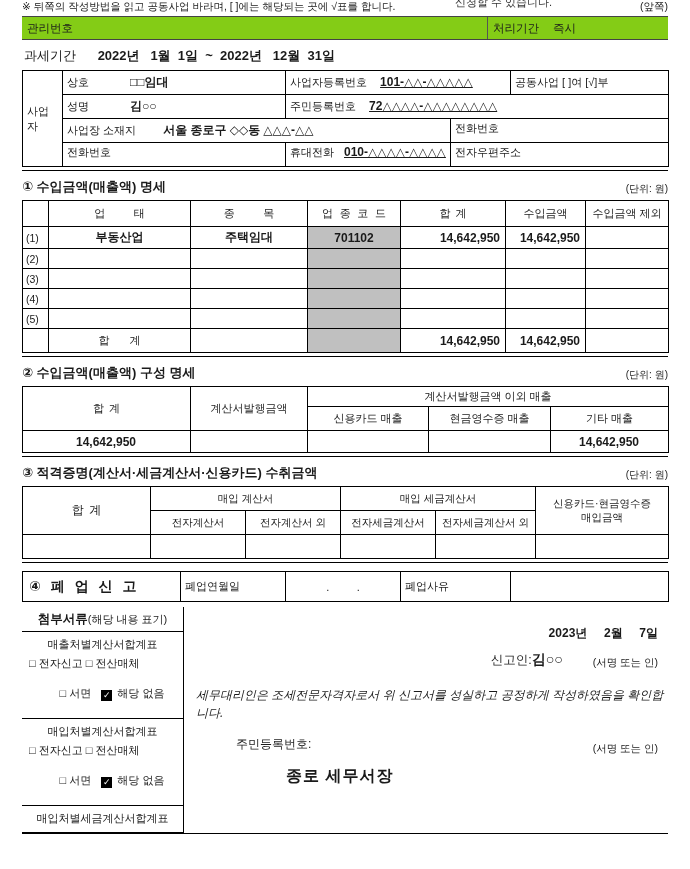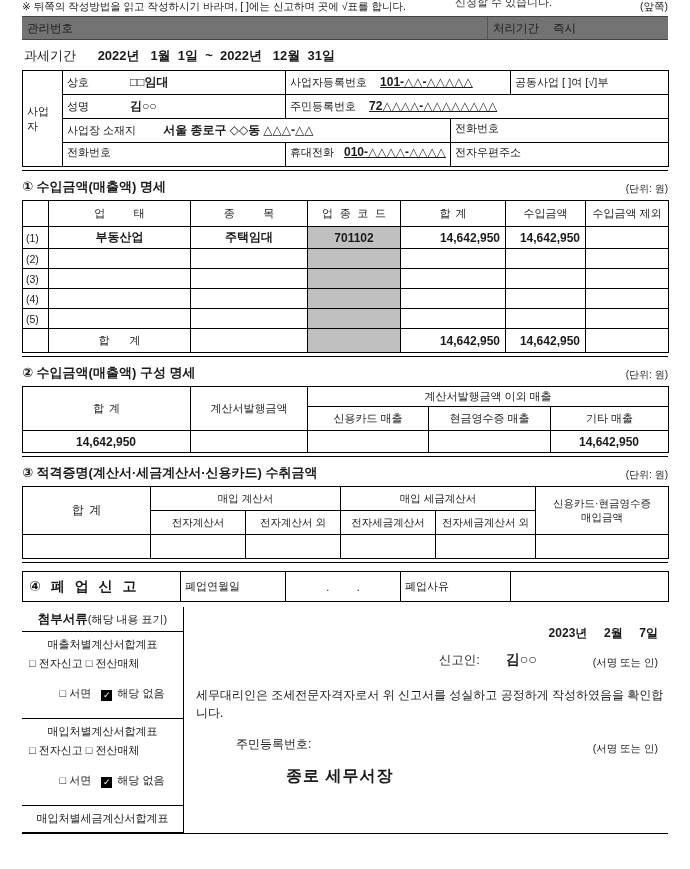--- a/index.html
+++ b/index.html
@@ -14,21 +14,21 @@
     position: absolute; left: 455px; top: -5px;
     font-size: 11px; color: #333; white-space: nowrap;
   }
   .title {
     text-align: center; font-size: 24px; font-weight: bold;
     letter-spacing: 7px; margin: 11px 0 3px 0; color: #000;
   }
   .instr-row { display: flex; justify-content: space-between; align-items: flex-end;
     font-size: 10.5px; margin-bottom: 2px; }
   .meta-bar {
-    display: flex; height: 24px; background: #737373;
+    display: flex; height: 24px; background: #84cc16;
     border-top: 1px solid #444; border-bottom: 1px solid #444;
     font-size: 11.5px;
   }
   .meta-bar .cell { padding: 4px 5px; }
   .meta-bar .left { width: 466px; border-right: 1px solid #555; }
   .meta-bar .right { flex: 1; display: flex; gap: 14px; }
   .taxline { margin: 7px 0 5px 2px; font-size: 13px; }
   .taxline .lbl { margin-right: 18px; }
   .taxline .val { font-weight: bold; white-space: pre; }
 
@@ -77,39 +77,39 @@
   .attach .gname { text-align: center; padding: 3px 0 2px 0; }
   .attach .gline { padding: 2px 0 1px 7px; white-space: pre-wrap; }
   .chkbox { display: inline-block; width: 11px; height: 11px; background: #000;
     color: #fff; font-size: 9px; line-height: 11px; text-align: center;
     font-weight: bold; vertical-align: -1px; margin: 0 2px 0 10px; }
   .decl { flex: 1; padding: 8px 4px 6px 12px; font-size: 12px; }
   .decl .p1 { line-height: 1.55; }
   .decl .p1 b { font-size: 12.5px; }
   .decl .dateline { text-align: right; font-weight: bold; margin: 10px 6px 0 0; white-space: pre; }
   .decl .signline { display: flex; justify-content: flex-end; align-items: center;
-    gap: 26px; margin: 8px 6px 0 0; }
+    margin: 8px 6px 0 0; }
   .decl .signline .who { font-size: 12.5px; }
   .decl .signline .nm { font-weight: bold; font-size: 14px; margin-right: 30px; }
   .decl .note { font-size: 10.5px; margin-top: 6px; }
-  .decl .p2 { margin-top: 16px; line-height: 1.5; }
+  .decl .p2 { margin-top: 16px; line-height: 1.5; font-style: italic; }
   .decl .agentline { display: flex; justify-content: space-between; margin: 14px 6px 0 40px; }
   .decl .office { margin-top: 10px; }
   .decl .office b { font-size: 16px; letter-spacing: 1px; margin-left: 90px; }
 </style>
 </head>
 <body>
 
 <div class="page">
 
   <div class="top-cut">신청할 수 있습니다.</div>
 
 
   <div class="instr-row">
-    <span>※ 뒤쪽의 작성방법을 읽고 작성하시기 바라며, [  ]에는 신고하며 곳에 √표를 합니다.</span>
+    <span>※ 뒤쪽의 작성방법을 읽고 공동사업 바라며, [  ]에는 해당되는 곳에 √표를 합니다.</span>
     <span>(앞쪽)</span>
   </div>
 
   <div class="meta-bar">
     <div class="cell left">
       <span>관리번호</span>
     </div>
     <div class="cell right">
       <span>처리기간</span>
       <span>즉시</span>

